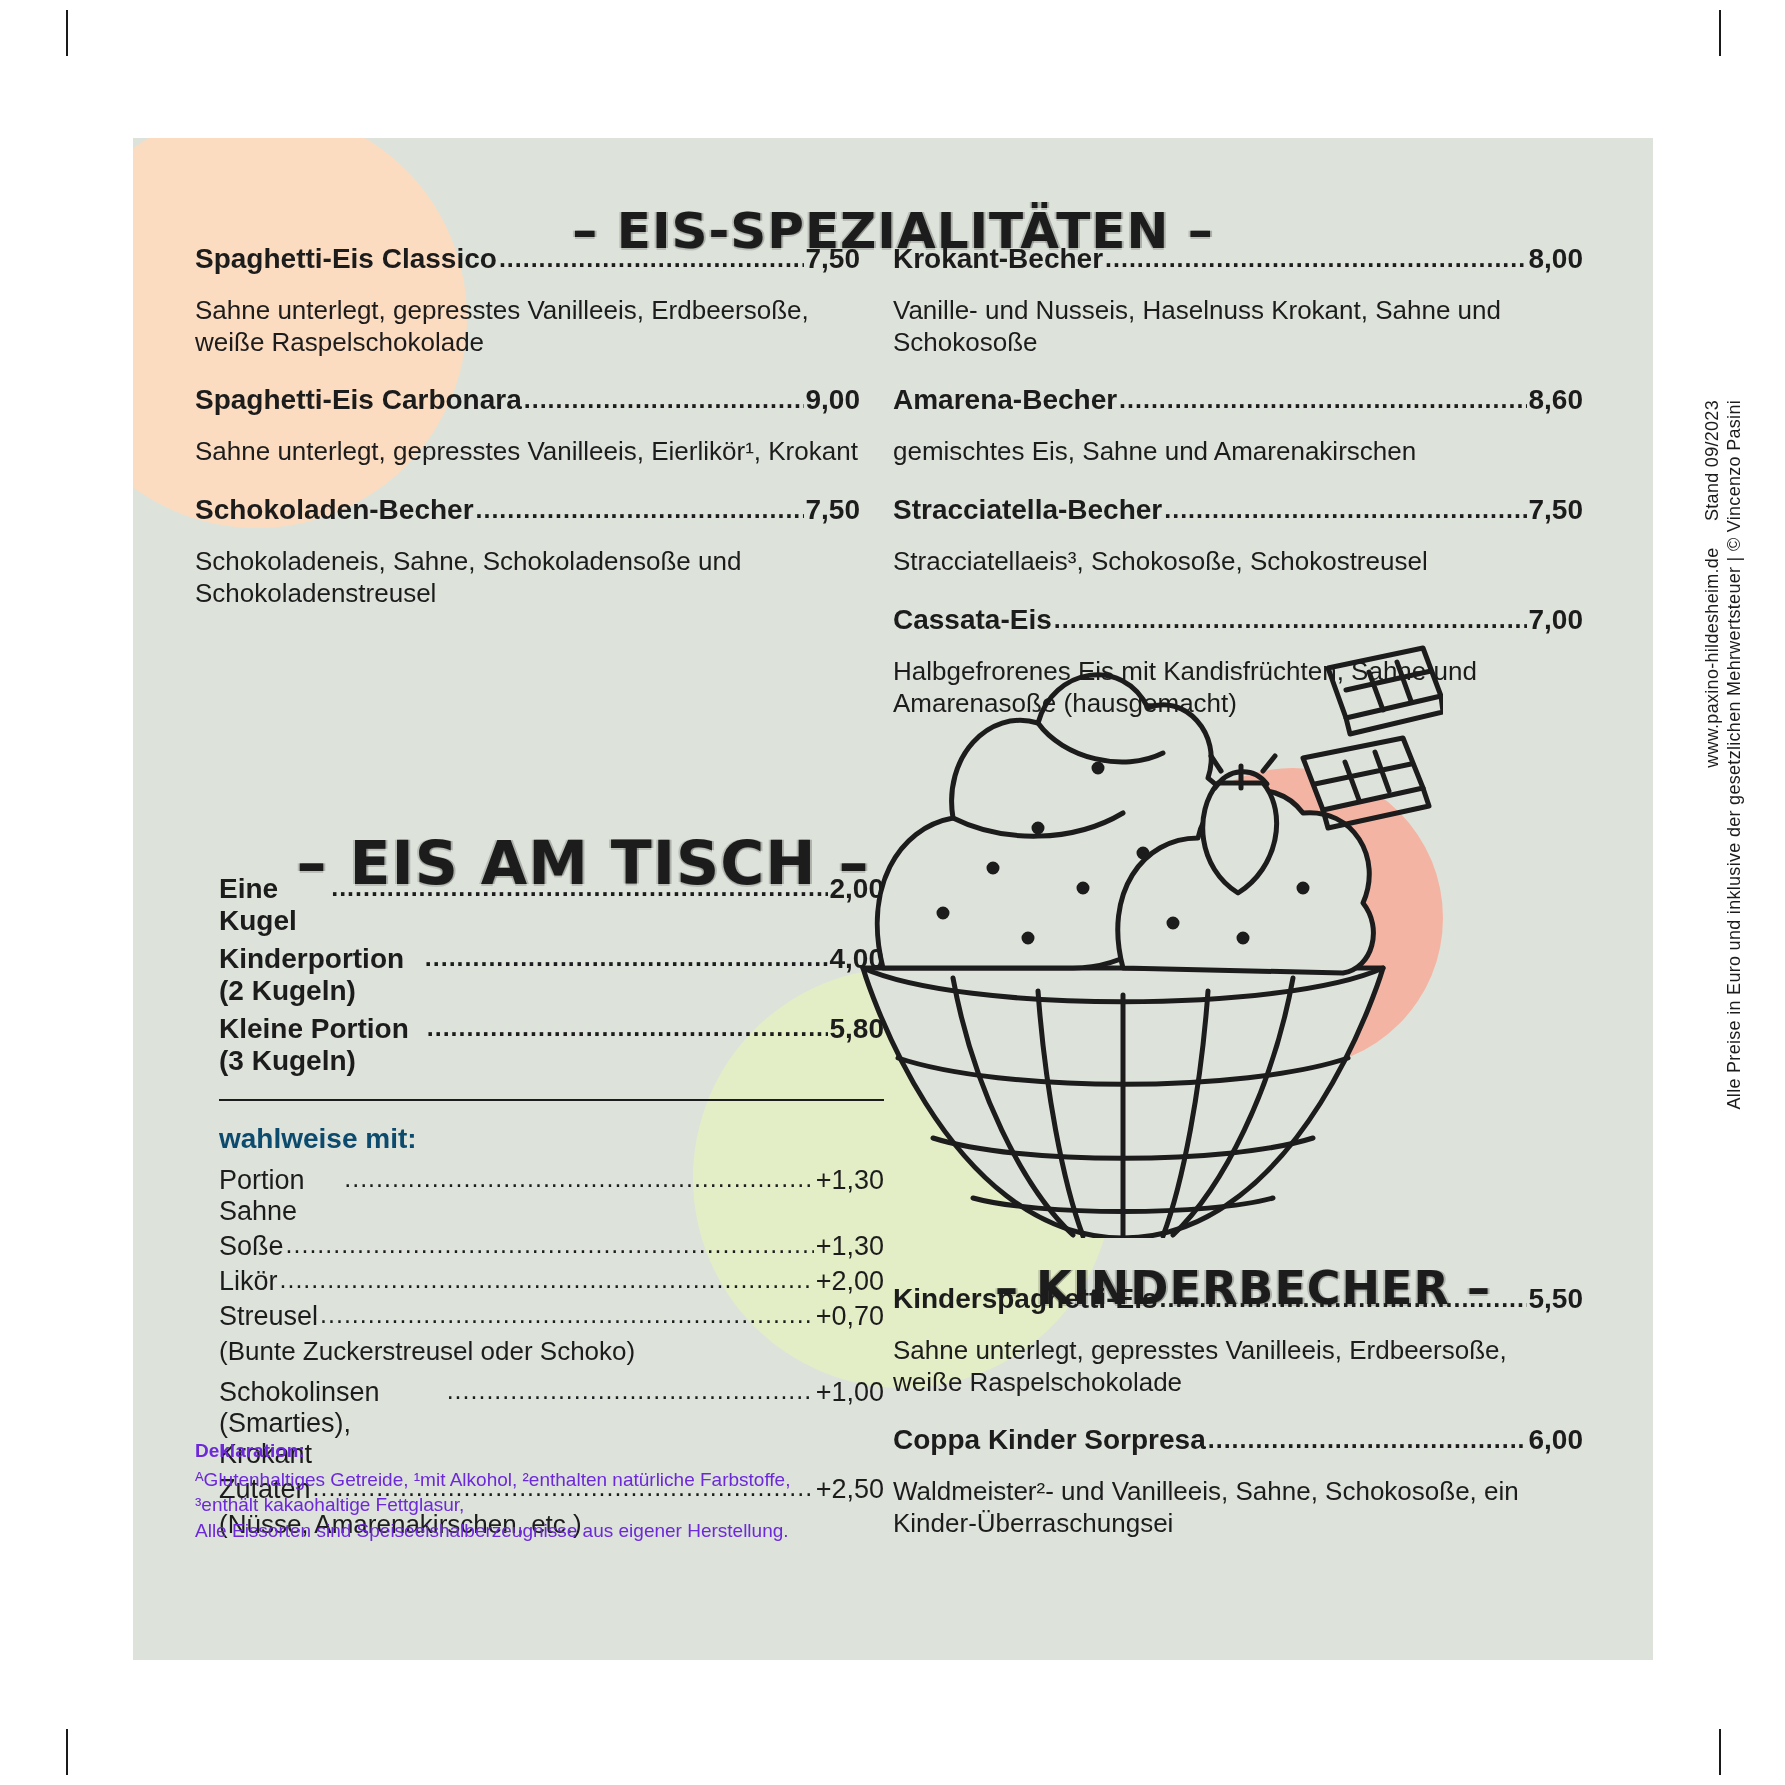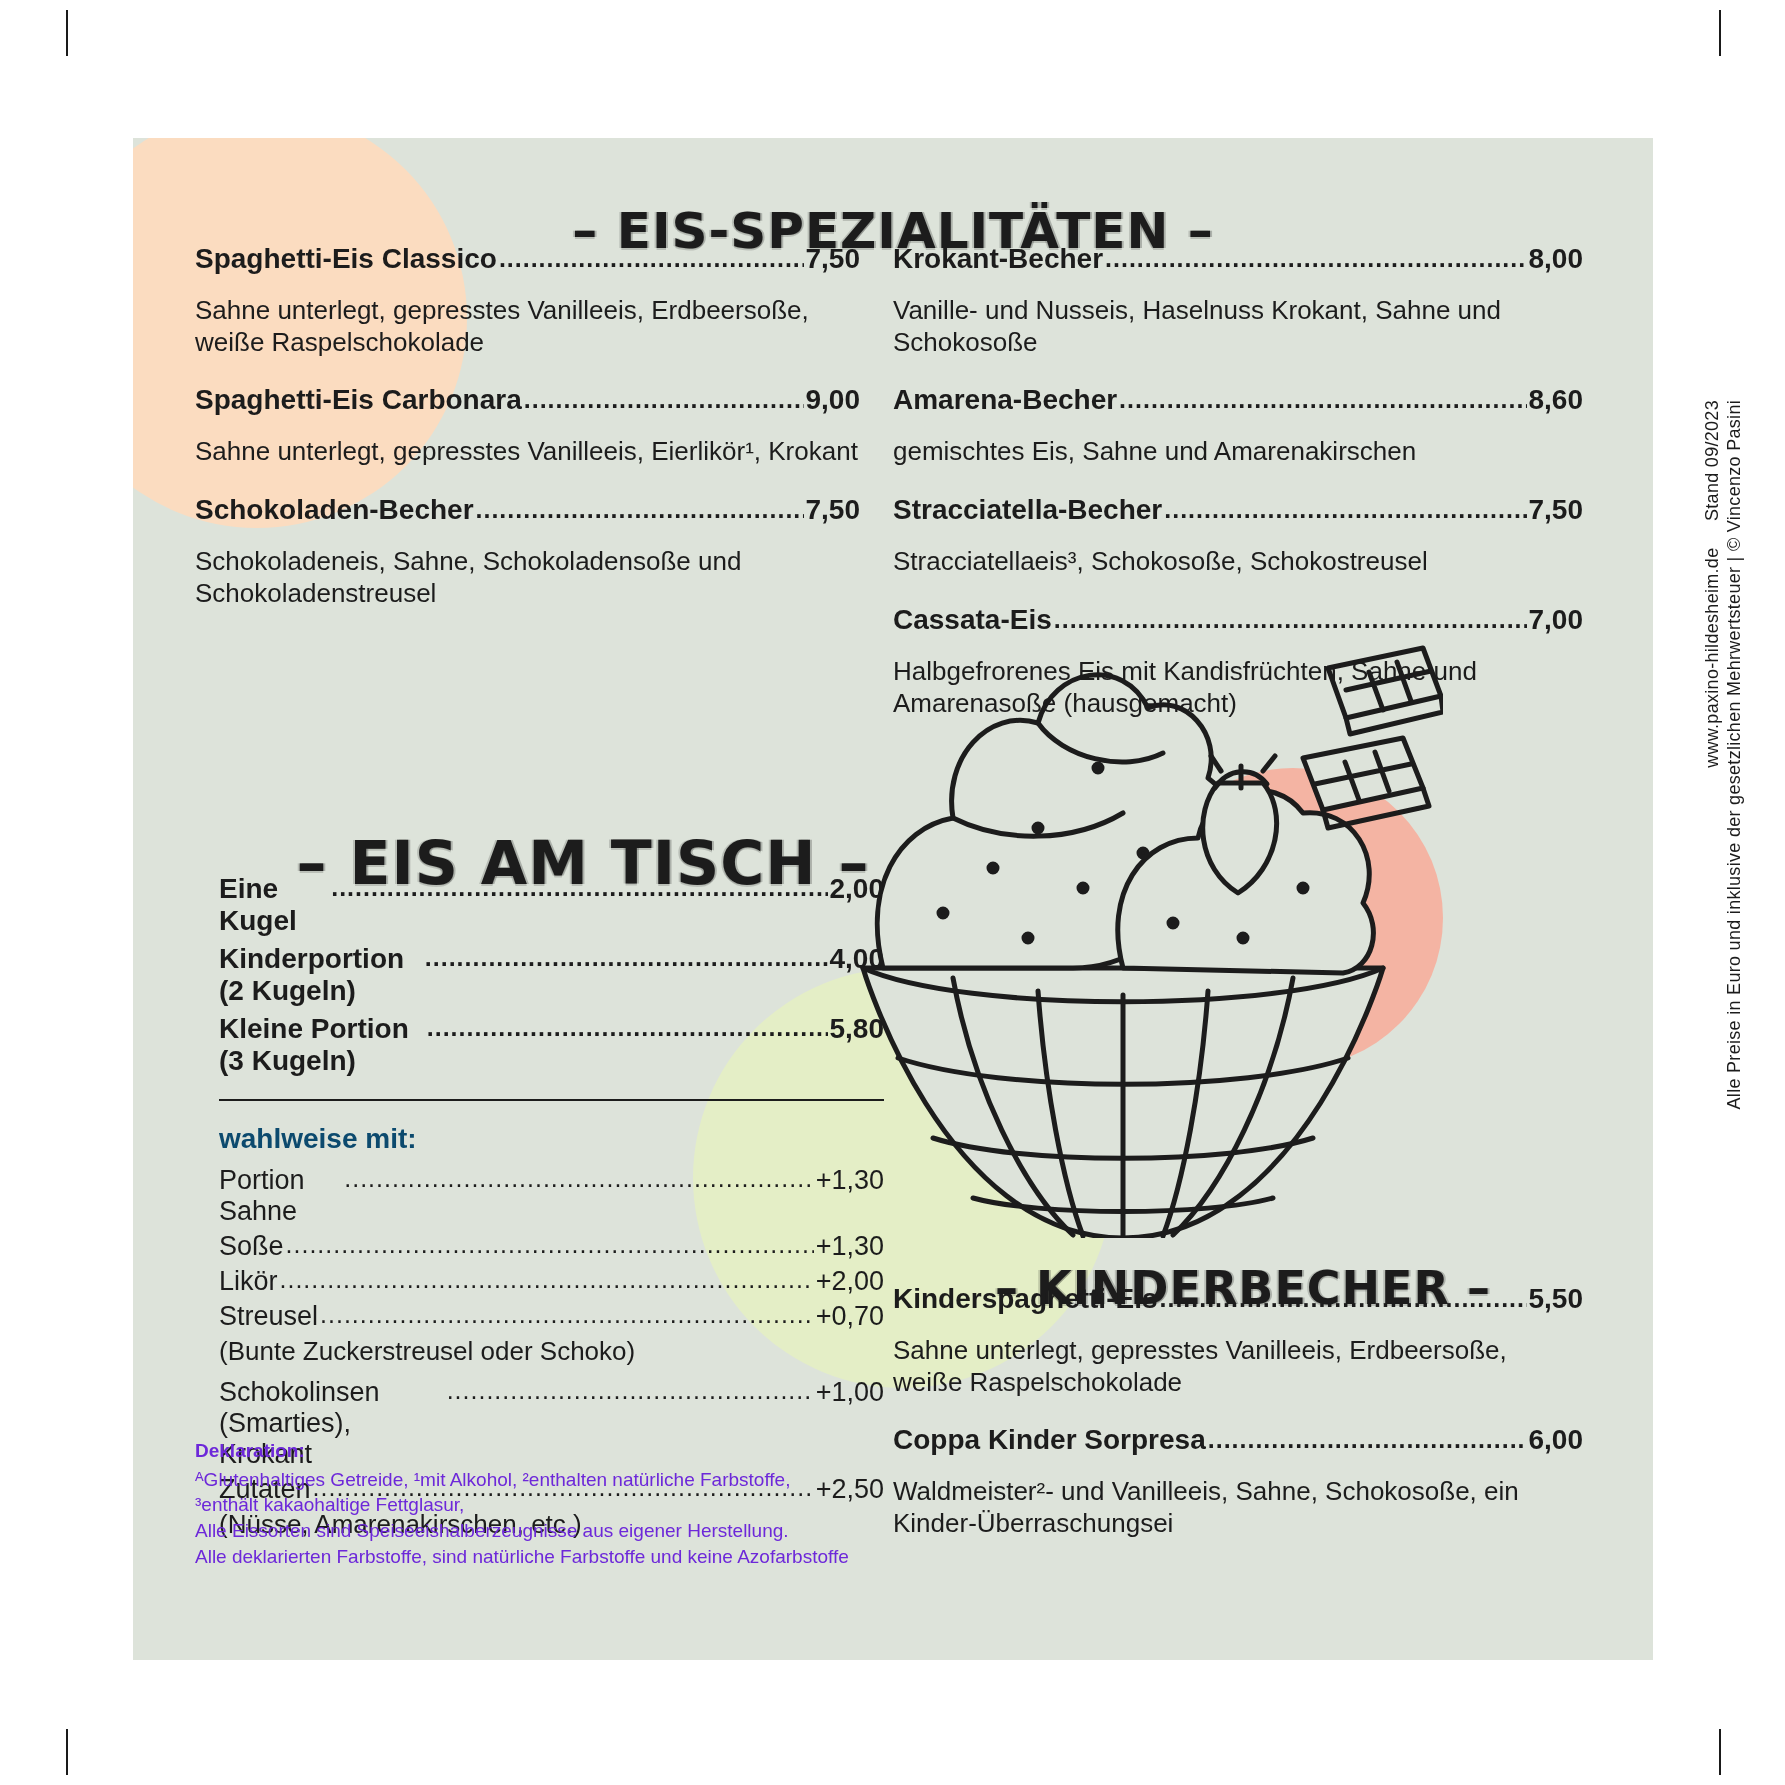--- a/index.html
+++ b/index.html
@@ -410,21 +410,20 @@
       </div>
       <div class="note">(Nüsse, Amarenakirschen, etc.)</div>
 
     </div>
 
     <div class="declaration">
       <div class="dec-title">Deklaration:</div>
       <div>ᴬGlutenhaltiges Getreide, ¹mit Alkohol, ²enthalten natürliche Farbstoffe,</div>
       <div>³enthält kakaohaltige Fettglasur,</div>
       <div>Alle Eissorten sind Speiseeishalberzeugnisse aus eigener Herstellung.</div>
-      <div>Alle deklarierten Farbstoffe, sind natürliche Farbstoffe und keine Azofarbstoffe</div>
     </div>
 
     <h2 class="section-title" id="title-kinder">– KINDERBECHER –</h2>
 
     <div class="col-right" style="top:1145px;">
       <div class="item">
         <div class="item-line">
           <span class="item-name">Kinderspaghetti-Eis</span>
           <span class="dots">...................................................................</span>
           <span class="price">5,50</span>

